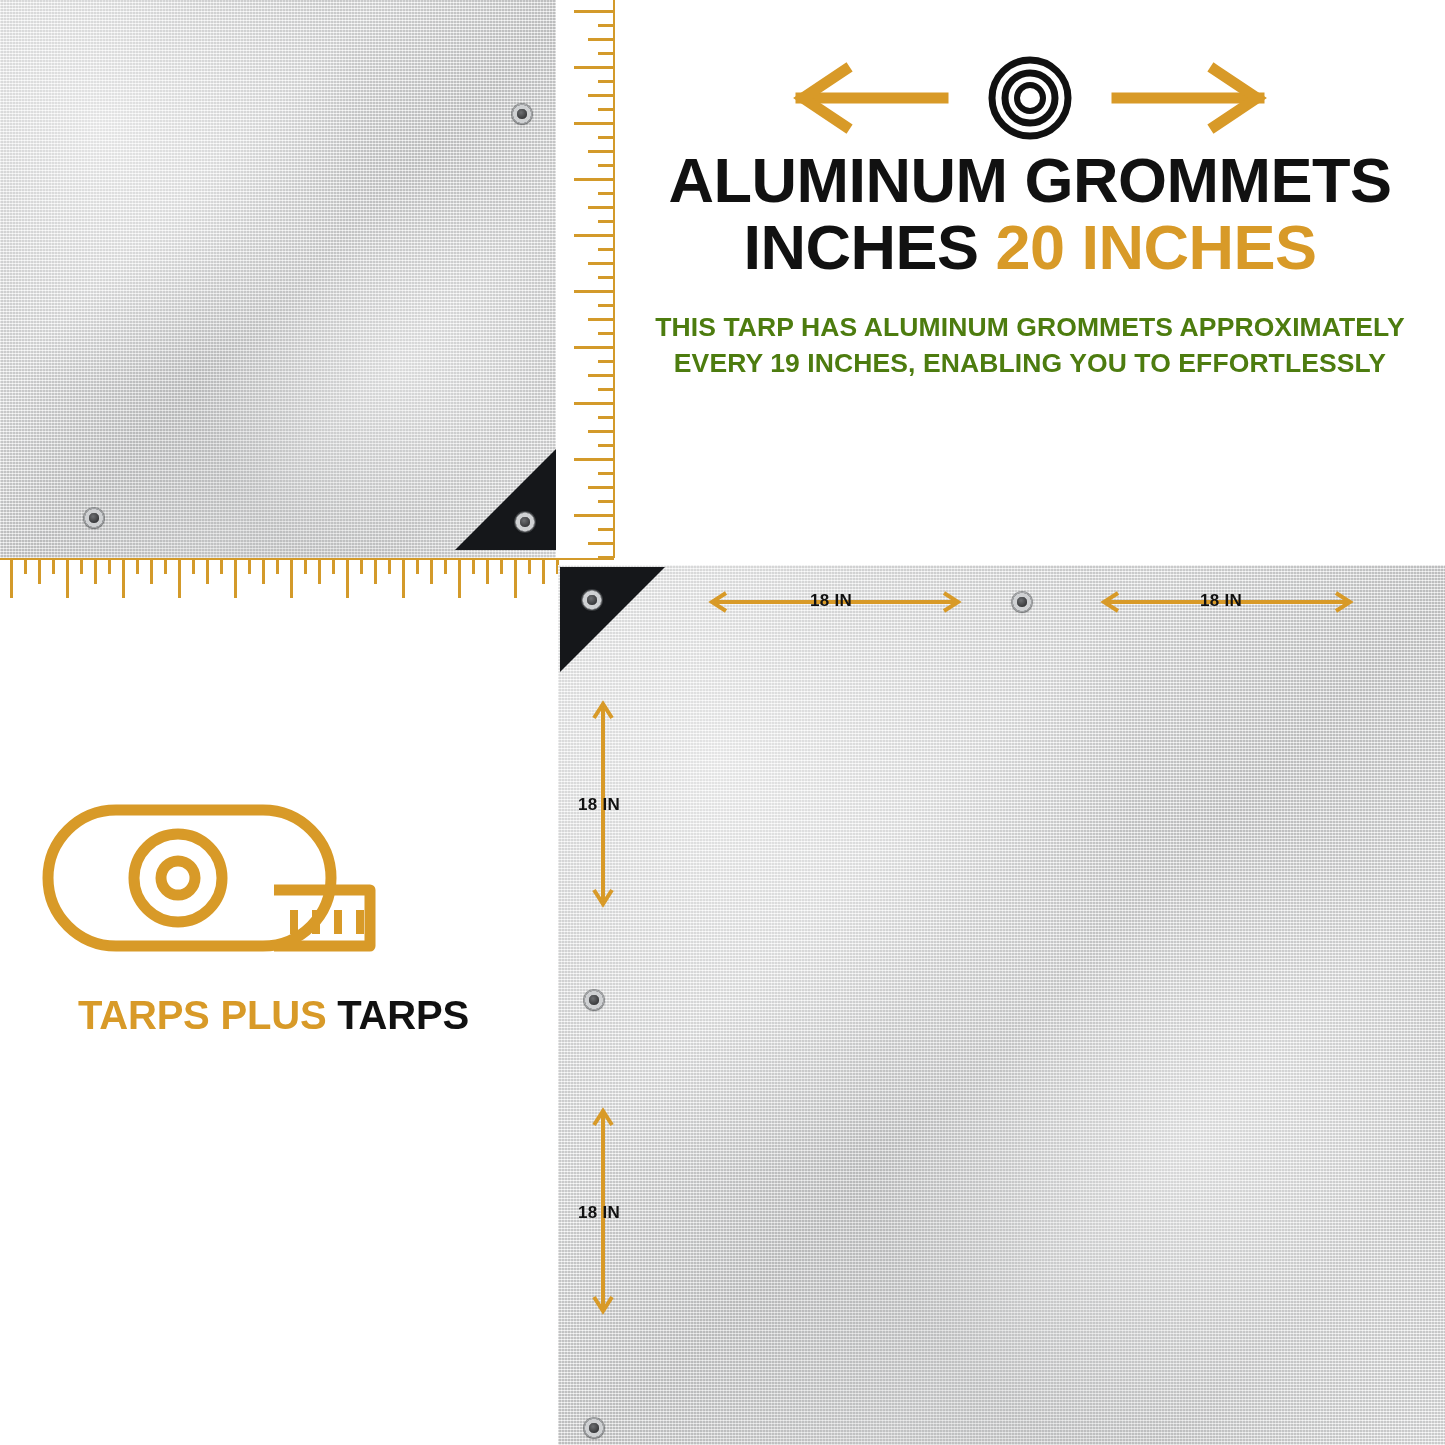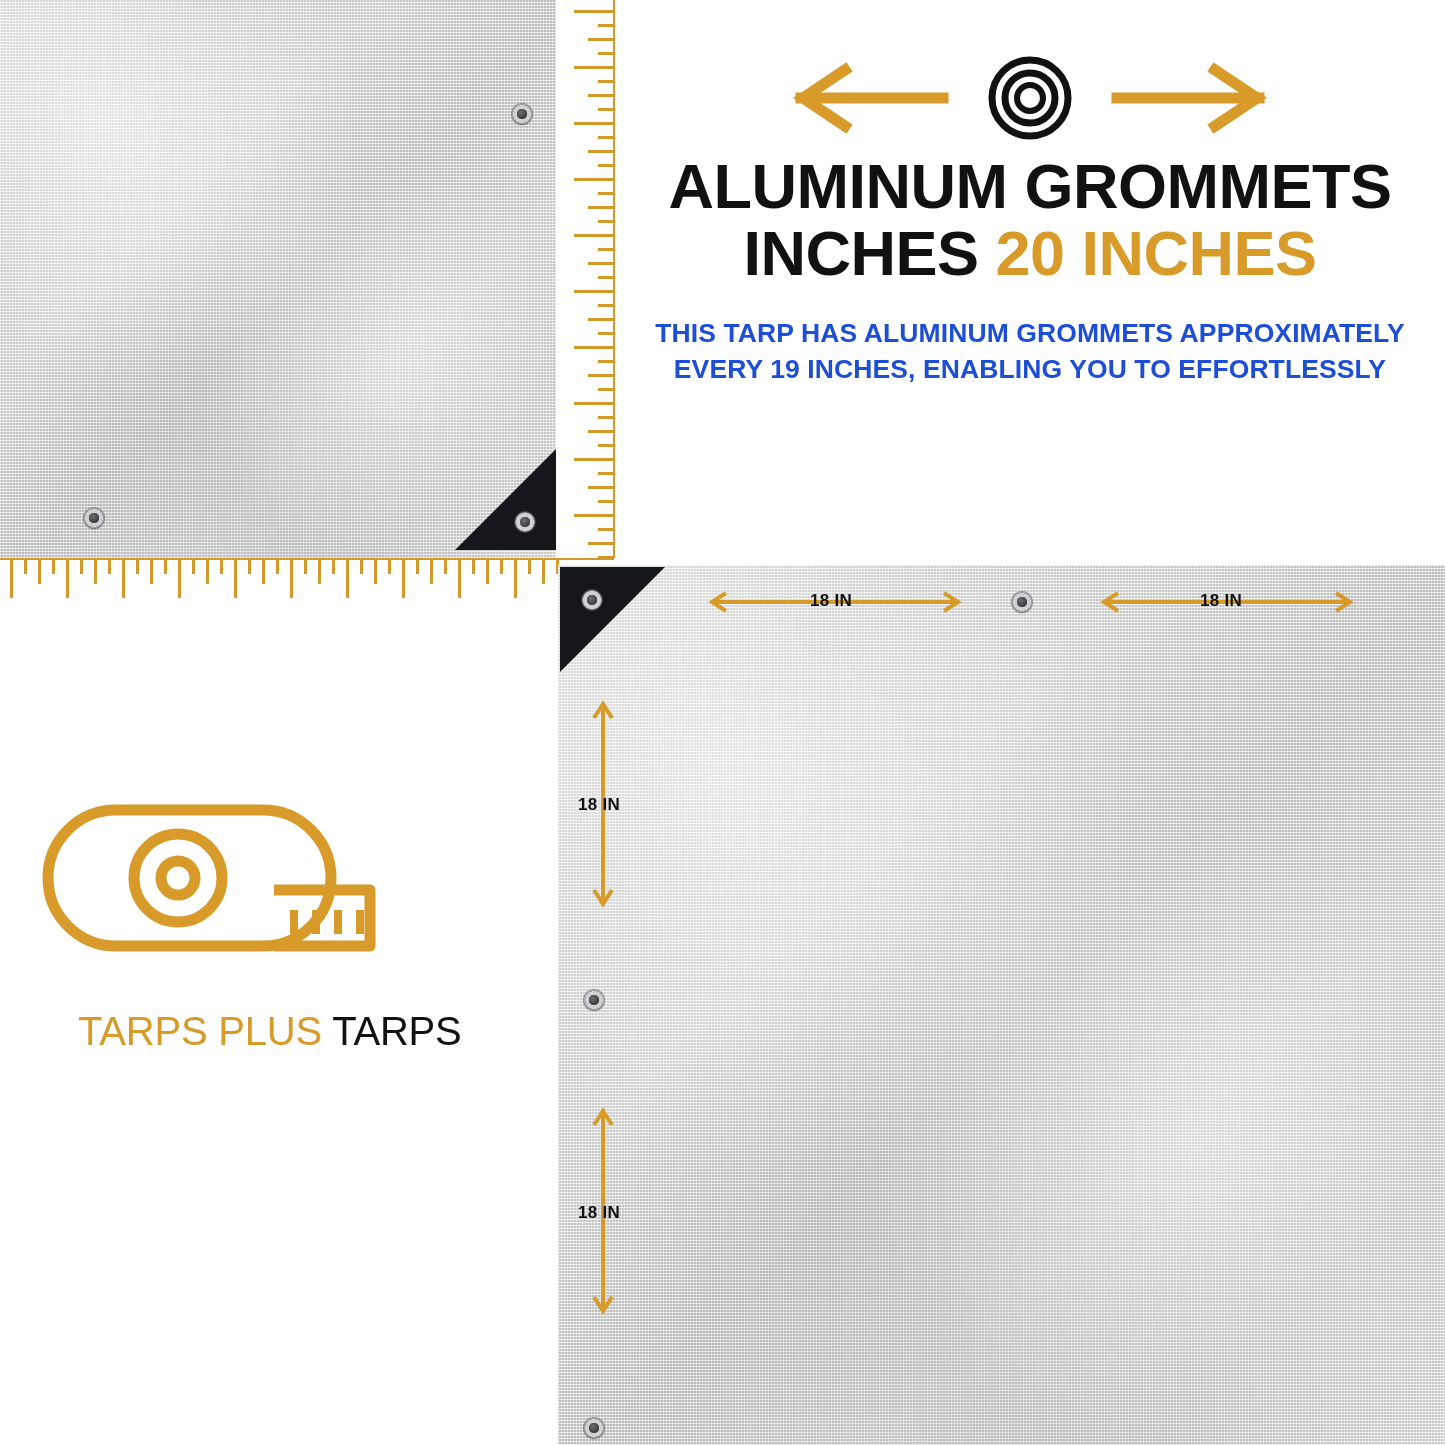--- a/index.html
+++ b/index.html
@@ -128,53 +128,52 @@
     justify-content: center;
     gap: 34px;
     height: 100px;
   }
   .headline {
     font-size: 63px;
     font-weight: 800;
     letter-spacing: -0.5px;
     color: #111111;
     line-height: 1.04;
-    margin-top: 6px;
     white-space: nowrap;
   }
   .headline2 {
     font-size: 63px;
     font-weight: 800;
     letter-spacing: -0.5px;
     color: #111111;
     line-height: 1.06;
     white-space: nowrap;
   }
   .headline2 .accent { color: #d89a28; }
   .subcopy {
     margin-top: 30px;
     font-size: 26.5px;
     font-weight: 600;
-    color: #1d4ed8;
+    color: #4d7c0f;
     line-height: 1.33;
     letter-spacing: 0.1px;
   }
 
   
   .tape-block {
     position: absolute;
     left: 78px;
     top: 770px;
     width: 440px;
   }
   .tape-icon { width: 310px; height: 190px; display: block; }
   .tape-title {
-    margin-top: 46px;
+    margin-top: 30px;
     font-size: 40px;
-    font-weight: 400;
+    font-weight: 700;
     color: #111111;
     line-height: 1.28;
     letter-spacing: -0.2px;
   }
   .tape-title .accent { color: #d89a28; }
 
   
   .meas-label {
     position: absolute;
     font-size: 17px;

